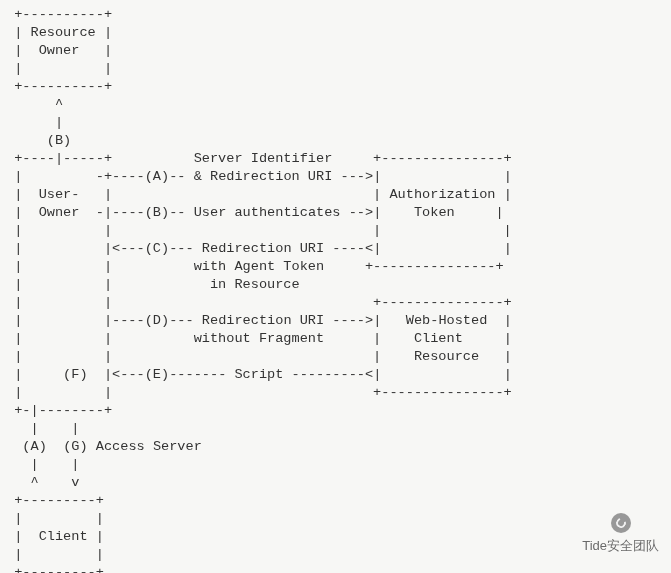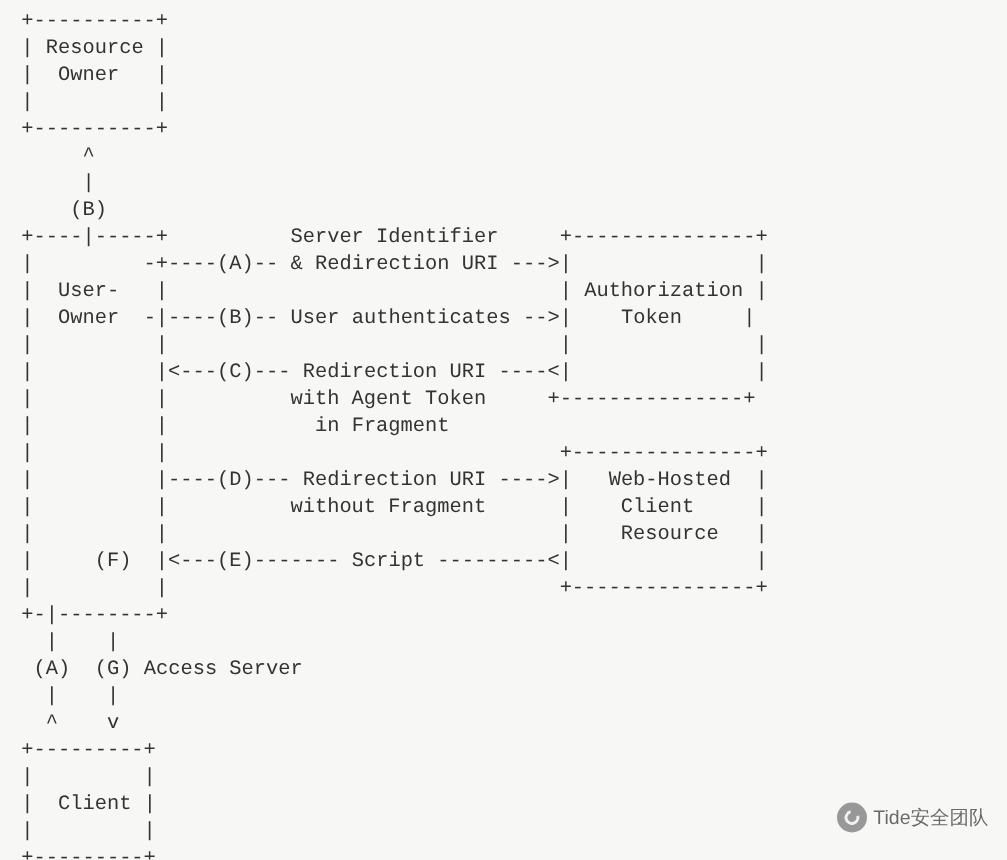--- a/index.html
+++ b/index.html
@@ -25,20 +25,21 @@
     position: absolute;
     right: 12px;
     bottom: 18px;
     display: flex;
     align-items: center;
     gap: 4px;
     font-family: -apple-system, BlinkMacSystemFont, "Segoe UI", Arial, sans-serif;
     font-size: 13px;
     color: rgba(80,80,80,0.85);
     text-shadow: 0 1px 2px rgba(255,255,255,0.6);
+    flex-direction: column;
   }
   .watermark .wm-icon {
     width: 20px;
     height: 20px;
     border-radius: 50%;
     background: rgba(120,120,120,0.75);
     position: relative;
     display: inline-block;
   }
   .watermark .wm-icon::after {
@@ -62,21 +63,21 @@
       ^
       |
      <span>(B)</span>
  +----|-----+          <span>Server Identifier</span>     +---------------+
  |         -+----<span>(A)</span>-- <span>&amp; Redirection URI ---&gt;</span>|               |
  |  <span>User-</span>   |                                | <span>Authorization</span> |
  |  <span>Owner</span>  -|----<span>(B)</span>-- <span>User authenticates --&gt;</span>|    <span>Token</span>     |
  |          |                                |               |
  |          |&lt;---<span>(C)</span>--- <span>Redirection URI ----&lt;</span>|               |
  |          |          <span>with Agent Token</span>     +---------------+
- |          |            <span>in Fragment</span>
+ |          |            <span>in Resource</span>
  |          |                                +---------------+
  |          |----<span>(D)</span>--- <span>Redirection URI ----&gt;</span>|   <span>Web-Hosted</span>  |
  |          |          <span>without Fragment</span>      |    <span>Client</span>     |
  |          |                                |    <span>Resource</span>   |
  |     <span>(F)</span>  |&lt;---<span>(E)</span>------- <span>Script ---------&lt;</span>|               |
  |          |                                +---------------+
  +-|--------+
    |    |
   <span>(A)</span>  <span>(G)</span> <span>Access Server</span>
    |    |

